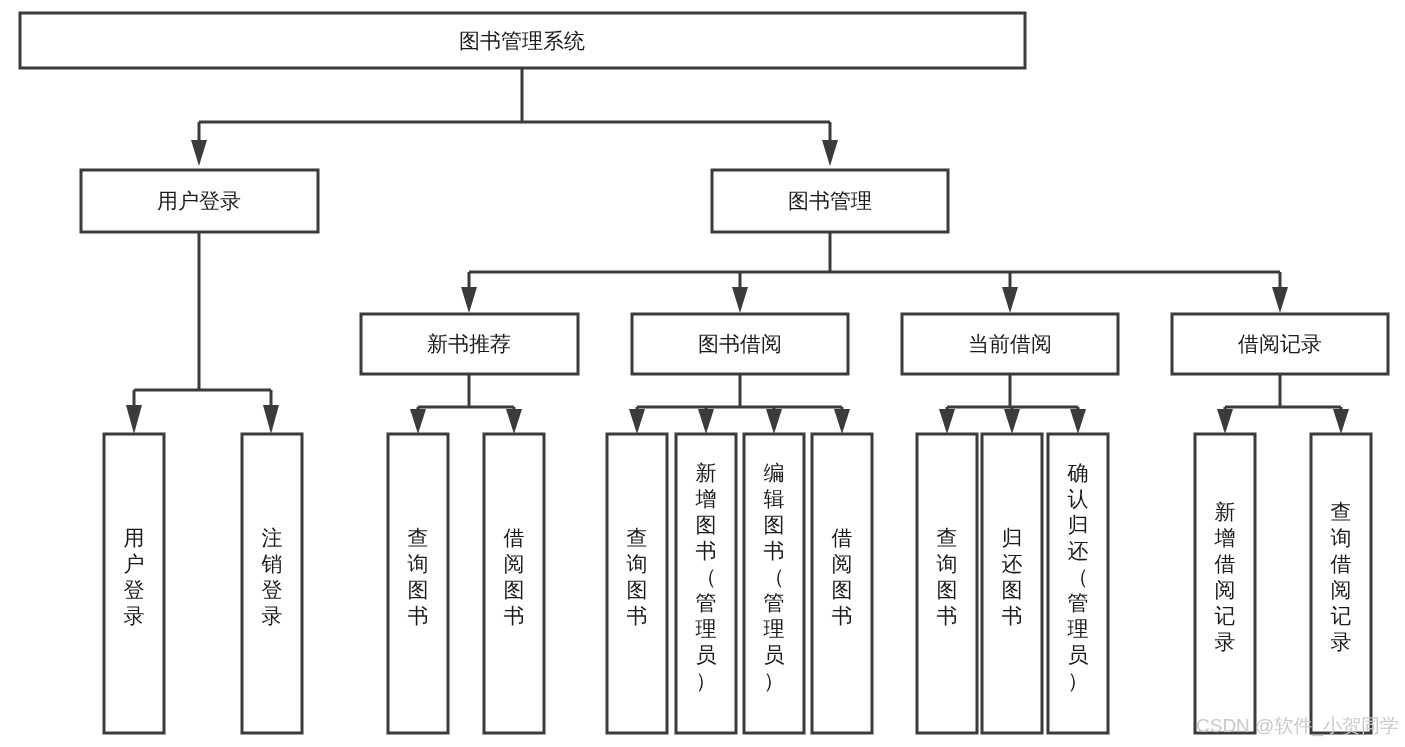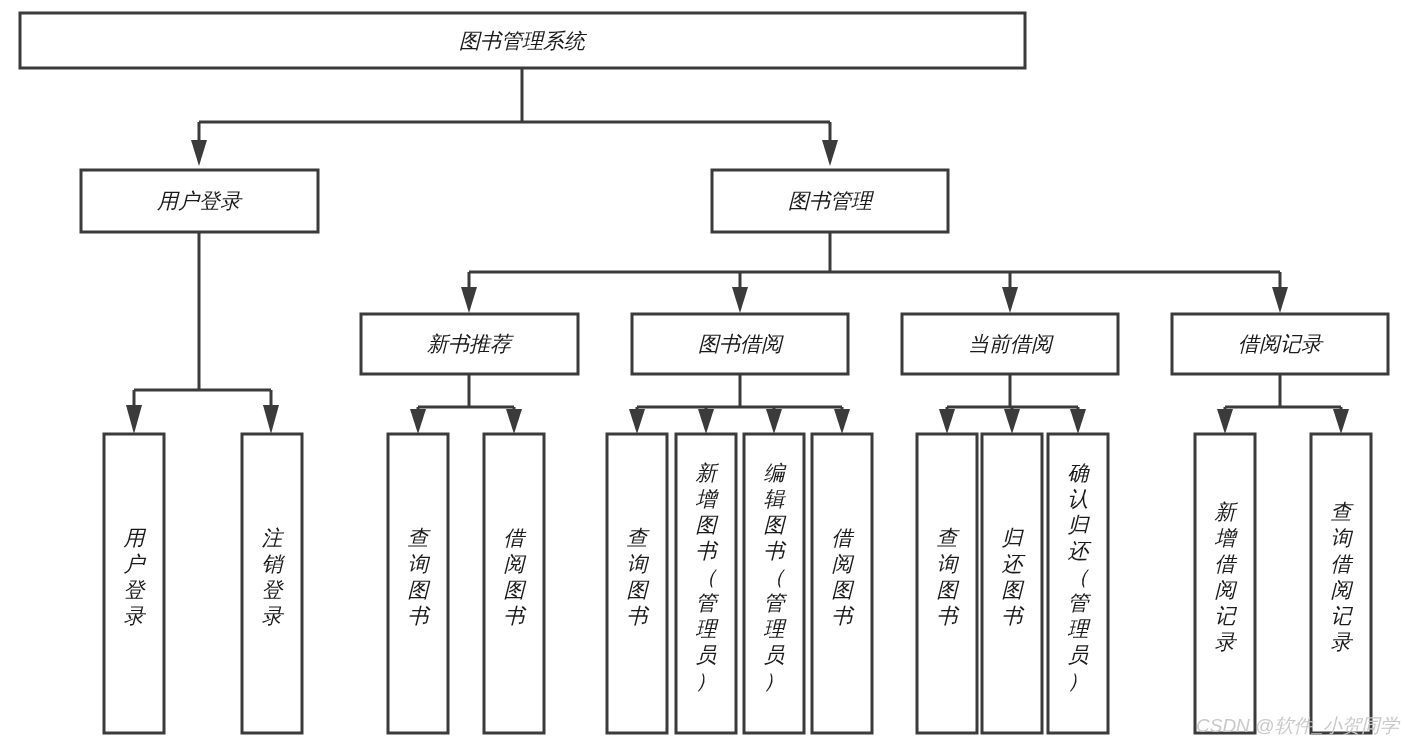--- a/index.html
+++ b/index.html
@@ -12,21 +12,20 @@
     height: 747px;
     font-family: "Liberation Sans", "DejaVu Sans", sans-serif;
     position: relative;
     overflow: hidden;
   }
   #diagram-root {
     position: absolute;
     left: 0; top: 0;
     width: 1208px;
     height: 747px;
-    font-style: italic;
   }
   svg.diagram-canvas {
     display: block;
     width: 1405px;
     height: 747px;
   }
   .node-box {
     fill: #ffffff;
     stroke: #3b3b3b;
     stroke-width: 3;

